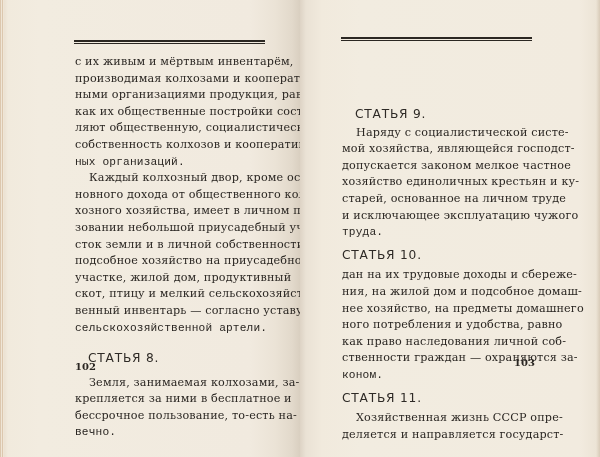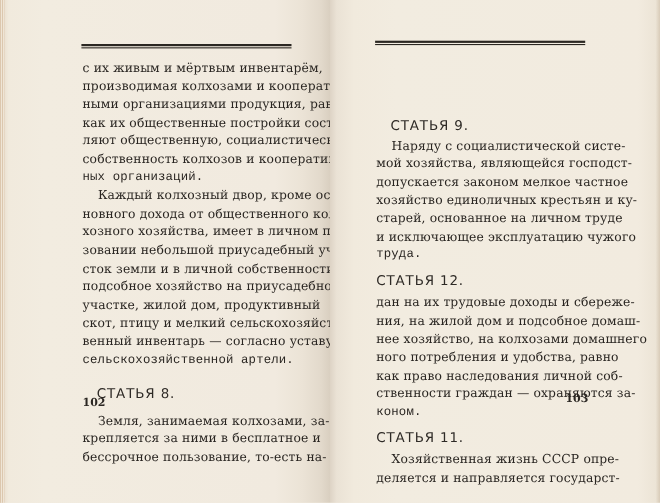--- a/index.html
+++ b/index.html
@@ -97,20 +97,21 @@
       <span class="line">скот, птицу и мелкий сельскохозяйст-</span>
       <span class="line">венный инвентарь — согласно уставу</span>
       <span class="line last">сельскохозяйственной артели.</span>
 
       <span class="gap-med"></span>
       <span class="article-heading">СТАТЬЯ 8.</span>
       <span class="gap-small"></span>
       <span class="line indent">Земля, занимаемая колхозами, за-</span>
       <span class="line">крепляется за ними в бесплатное и</span>
       <span class="line">бессрочное пользование, то-есть на-</span>
+      <span class="line last">вечно.</span>
     </div>
 
     <div class="page-number pn-left">102</div>
   </div>
 
   <div class="page page-right">
     <div class="rule rule-right" style="left:41px;"></div>
 
     <div class="text text-right" style="left:42px;">
       <span class="gap-small" style="height:6px"></span>
@@ -118,25 +119,25 @@
       <span class="gap-small" style="height:2px"></span>
       <span class="line indent">Наряду с социалистической систе-</span>
       <span class="line">мой хозяйства, являющейся господст-</span>
       <span class="line">допускается законом мелкое частное</span>
       <span class="line">хозяйство единоличных крестьян и ку-</span>
       <span class="line">старей, основанное на личном труде</span>
       <span class="line">и исключающее эксплуатацию чужого</span>
       <span class="line last">труда.</span>
 
       <span class="gap-small" style="height:6px"></span>
-      <span class="article-heading" style="padding-left:0">СТАТЬЯ 12.</span>
+      <span class="article-heading" style="padding-left:0">СТАТЬЯ 10.</span>
       <span class="gap-small" style="height:4px"></span>
       <span class="line">дан на их трудовые доходы и сбереже-</span>
       <span class="line">ния, на жилой дом и подсобное домаш-</span>
-      <span class="line">нее хозяйство, на колхозами домашнего</span>
+      <span class="line">нее хозяйство, на предметы домашнего</span>
       <span class="line">ного потребления и удобства, равно</span>
       <span class="line">как право наследования личной соб-</span>
       <span class="line">ственности граждан — охраняются за-</span>
       <span class="line last">коном.</span>
 
       <span class="gap-small" style="height:6px"></span>
       <span class="article-heading" style="padding-left:0">СТАТЬЯ 11.</span>
       <span class="gap-small" style="height:4px"></span>
       <span class="line indent">Хозяйственная жизнь СССР опре-</span>
       <span class="line">деляется и направляется государст-</span>

